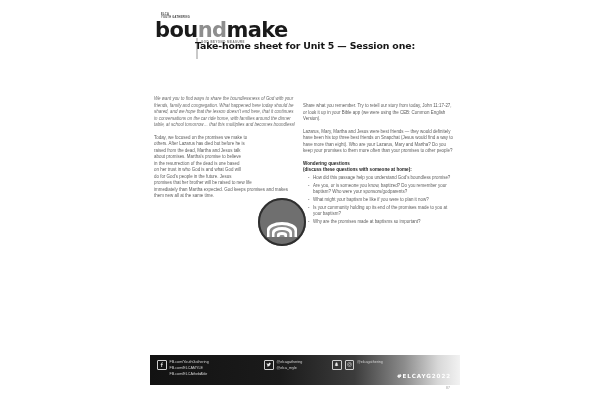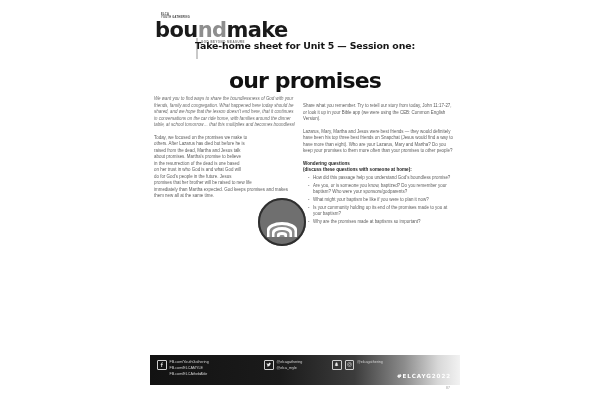--- a/index.html
+++ b/index.html
@@ -270,21 +270,20 @@
 
   <div class="logo-block">
     <div class="logo-tagline-top">ELCA
 YOUTH GATHERING</div>
     <div class="logo-word"><span>bou</span><span class="lighter">nd</span><span>make</span></div>
     <div class="logo-descender"></div>
     <div class="logo-tagline-bottom">GOD BEYOND MEASURE</div>
   </div>
 
   <div class="kicker">Take-home sheet for Unit 5 — Session one:</div>
-  <h1 class="headline">our promises</h1>
 
   <div class="col-left">
     <p class="body-text italic">We want you to find ways to share the boundlessness of God with your friends, family and congregation. What happened here today should be shared, and we hope that the lesson doesn’t end here, that it continues in conversations on the car ride home, with families around the dinner table, at school tomorrow… that this multiplies and becomes boundless!</p>
     <div class="wrap-para">
       <div class="float-right-med"></div>
       <p class="body-text">Today, we focused on the promises we make to others. After Lazarus has died but before he is raised from the dead, Martha and Jesus talk about promises. Martha’s promise to believe in the resurrection of the dead is one based on her trust in who God is and what God will do for God’s people in the future. Jesus promises that her brother will be raised to new life immediately than Martha expected. God keeps promises and makes them new all at the same time.</p>
     </div>
   </div>
 
   <div class="medallion">

